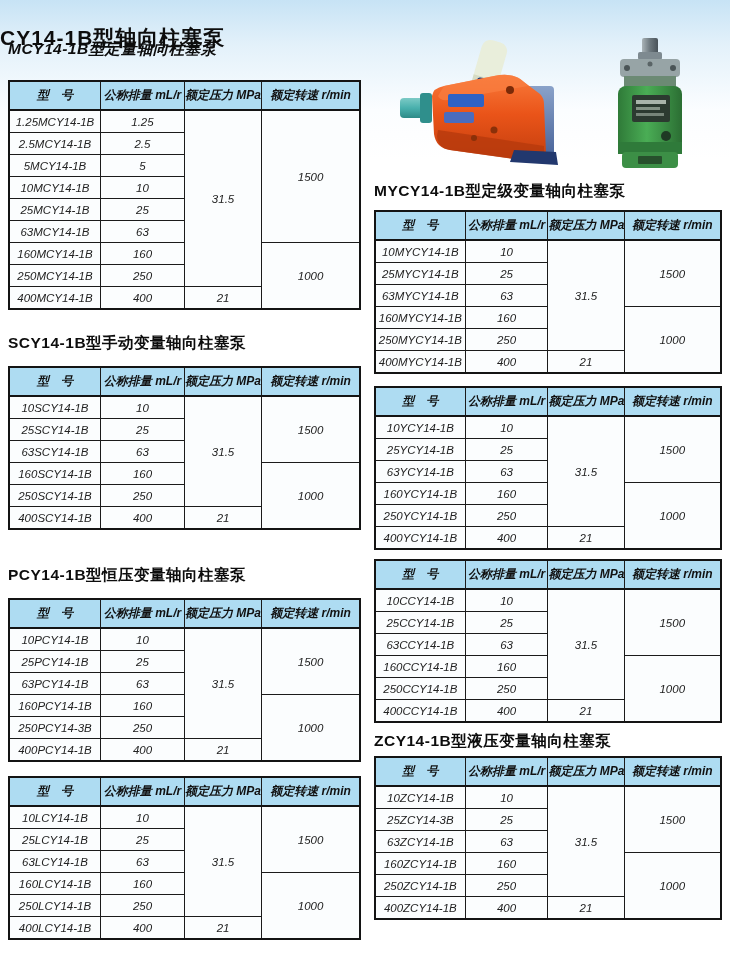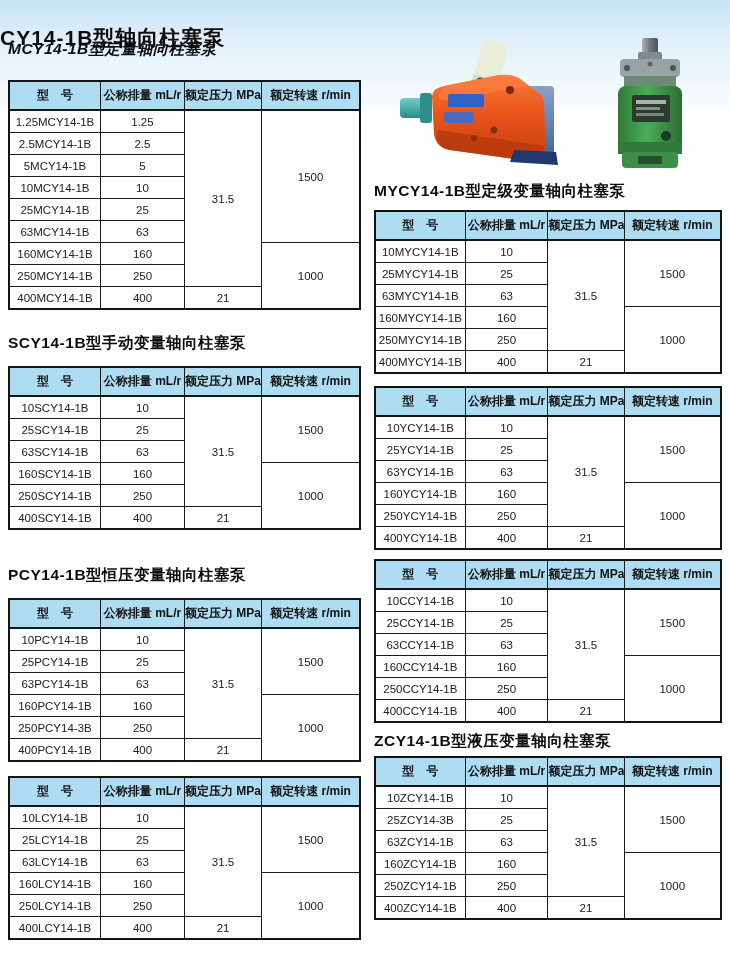--- a/index.html
+++ b/index.html
@@ -42,21 +42,21 @@
   .col-right table.t5{margin-top:10px;}
   .col-right h2.m6{margin-top:18px;}
   .col-right table.t6{margin-top:12px;}
   .col-right h2.m7{margin-top:6px;}
   .col-right table.t7{margin-top:9px;}
   .col-right h2.m8{margin-top:9px;}
   .col-right table.t8{margin-top:6px;}
 
   table.spec{
     border-collapse:collapse;width:100%;table-layout:fixed;
-    background:#fbfdfe;border:2px solid #141414;
+    background:#fbfdfe;border:2px solid #141414;font-style:italic;
   }
   table.spec th{
     background:#aedcf2;border:1px solid #1b1b1b;border-bottom:2px solid #141414;
     font-size:12px;font-weight:bold;color:#111;
     height:27px;padding:0;text-align:center;white-space:nowrap;overflow:hidden;
   }
   table.spec td{
     border:1px solid #1b1b1b;font-size:11.5px;color:#222;
     text-align:center;height:21px;padding:0;white-space:nowrap;overflow:hidden;
   }

